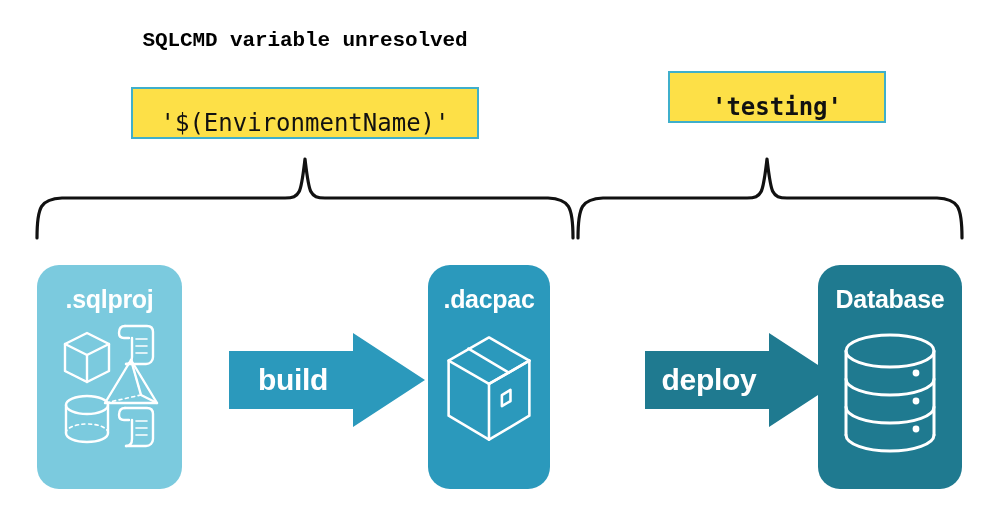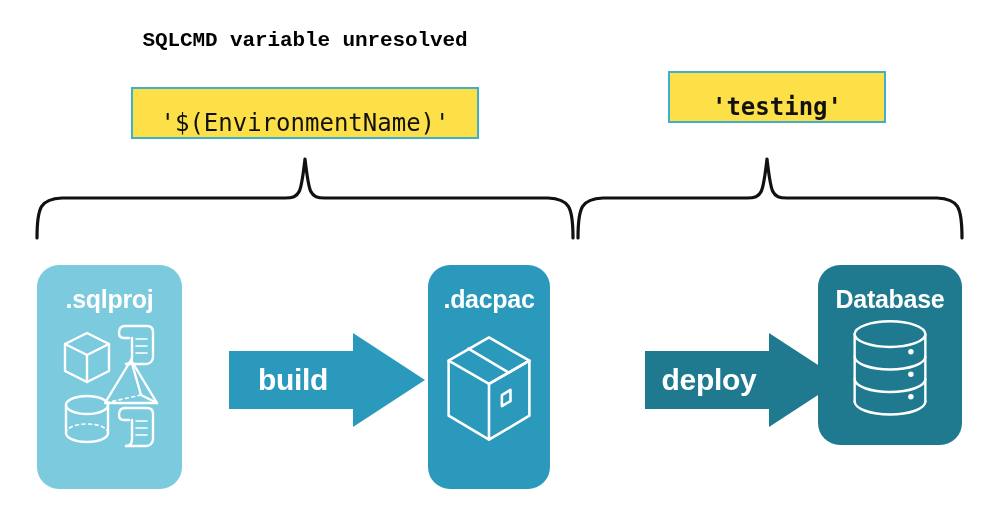--- a/index.html
+++ b/index.html
@@ -87,21 +87,21 @@
   .card-art {
     position: absolute;
     left: 0;
     top: 0;
     width: 100%;
     height: 100%;
   }
 
   #card-sqlproj  { left: 37px;  top: 265px; width: 145px; height: 224px; background: #7BCADE; }
   #card-dacpac   { left: 428px; top: 265px; width: 122px; height: 224px; background: #2B99BC; }
-  #card-database { left: 818px; top: 265px; width: 144px; height: 180px; background: #1F7A90; }
+  #card-database { left: 818px; top: 265px; width: 144px; height: 224px; background: #1F7A90; }
 
   #card-sqlproj  .card-label { top: 22px; }
   #card-dacpac   .card-label { top: 22px; }
   #card-database .card-label { top: 22px; }
 
   
   .arrow {
     position: absolute;
     padding-left: 22px;
   }

